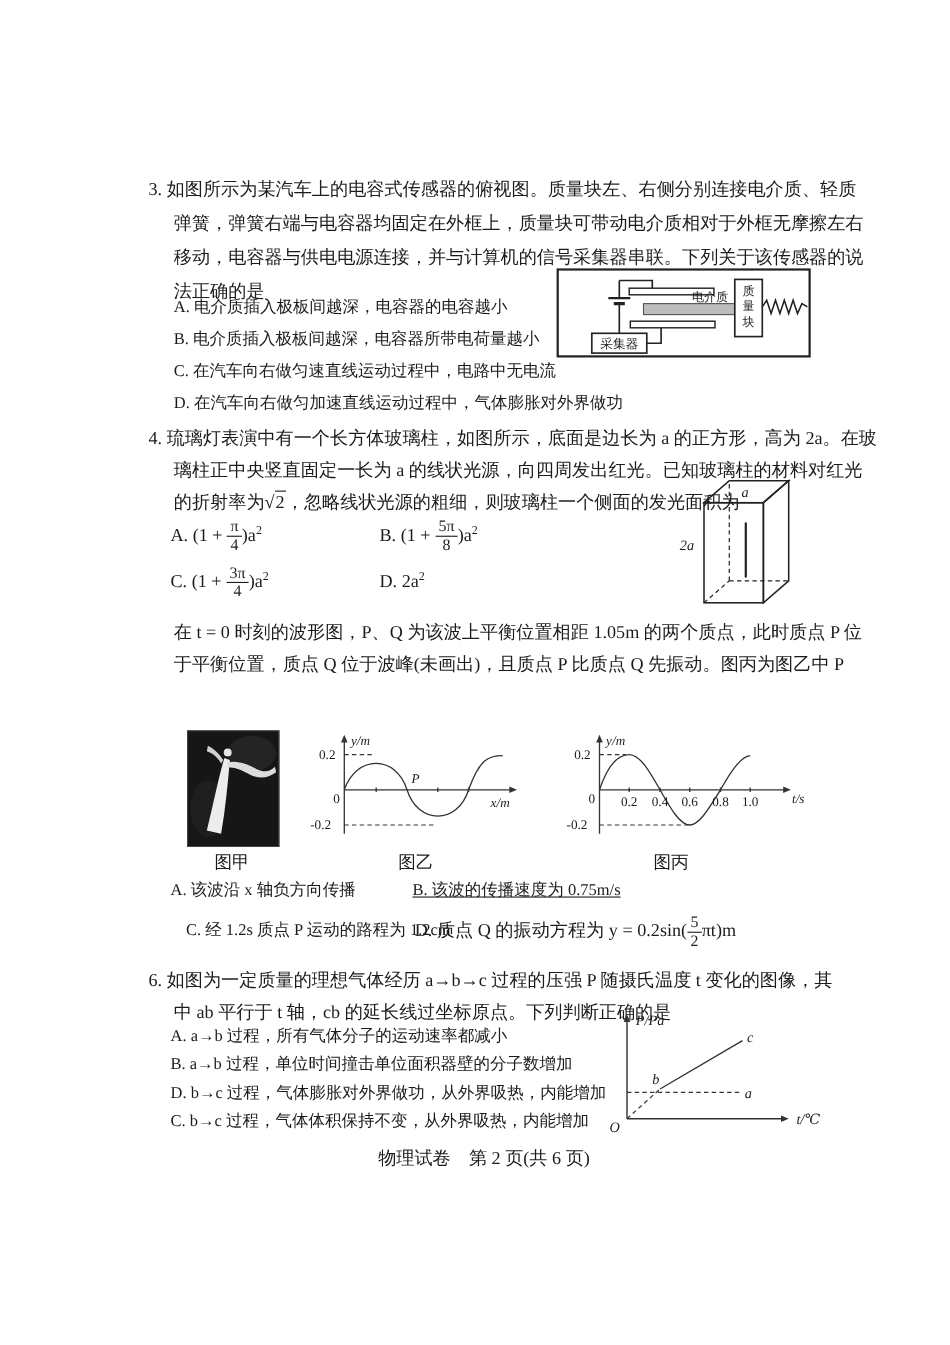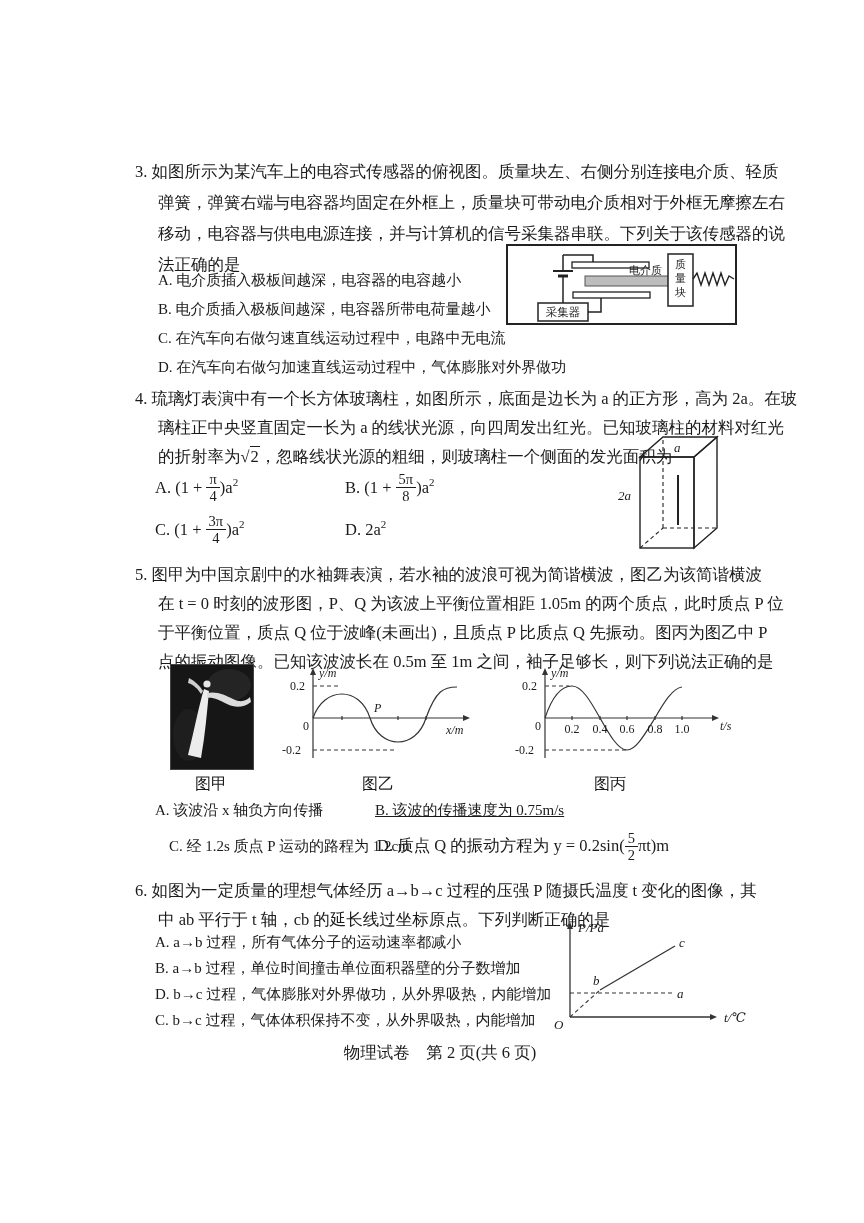--- a/index.html
+++ b/index.html
@@ -107,24 +107,22 @@
         <line x1="51" y1="98" x2="105" y2="98"></line>
       </g>
       <line x1="66" y1="45" x2="66" y2="95" stroke-width="2"></line>
     </g>
     <text x="62" y="22" font-size="13" font-style="italic">a</text>
     <text x="6" y="70" font-size="13" font-style="italic">2a</text>
   </svg>
 </div>
 
 <div class="abs q5" style="left:135px;top:560px;width:625px;">
-  <div class="qline">5. 图甲为中国京剧中的水袖舞表演，若水袖的波浪可视为简谐横波，图乙为该简谐横波</div>
   <div class="qline cont">在 t = 0 时刻的波形图，P、Q 为该波上平衡位置相距 1.05m 的两个质点，此时质点 P 位</div>
   <div class="qline cont">于平衡位置，质点 Q 位于波峰(未画出)，且质点 P 比质点 Q 先振动。图丙为图乙中 P</div>
-  <div class="qline cont">点的振动图像。已知该波波长在 0.5m 至 1m 之间，袖子足够长，则下列说法正确的是</div>
 </div>
 
 <div class="abs photo" style="left:170px;top:664px;width:82px;height:104px;">
   <svg width="82" height="104" viewBox="0 0 82 104">
     <rect width="82" height="104" fill="#161616"></rect>
     <ellipse cx="58" cy="20" rx="22" ry="16" fill="#242424"></ellipse>
     <ellipse cx="18" cy="70" rx="16" ry="26" fill="#1e1e1e"></ellipse>
     <g>
       <circle cx="36" cy="19" r="3.6" fill="#e6e6e6"></circle>
       <path d="M33,24 C28,40 24,62 17,90 L30,93 C34,70 36,48 38,26 Z" fill="#ececec"></path>

